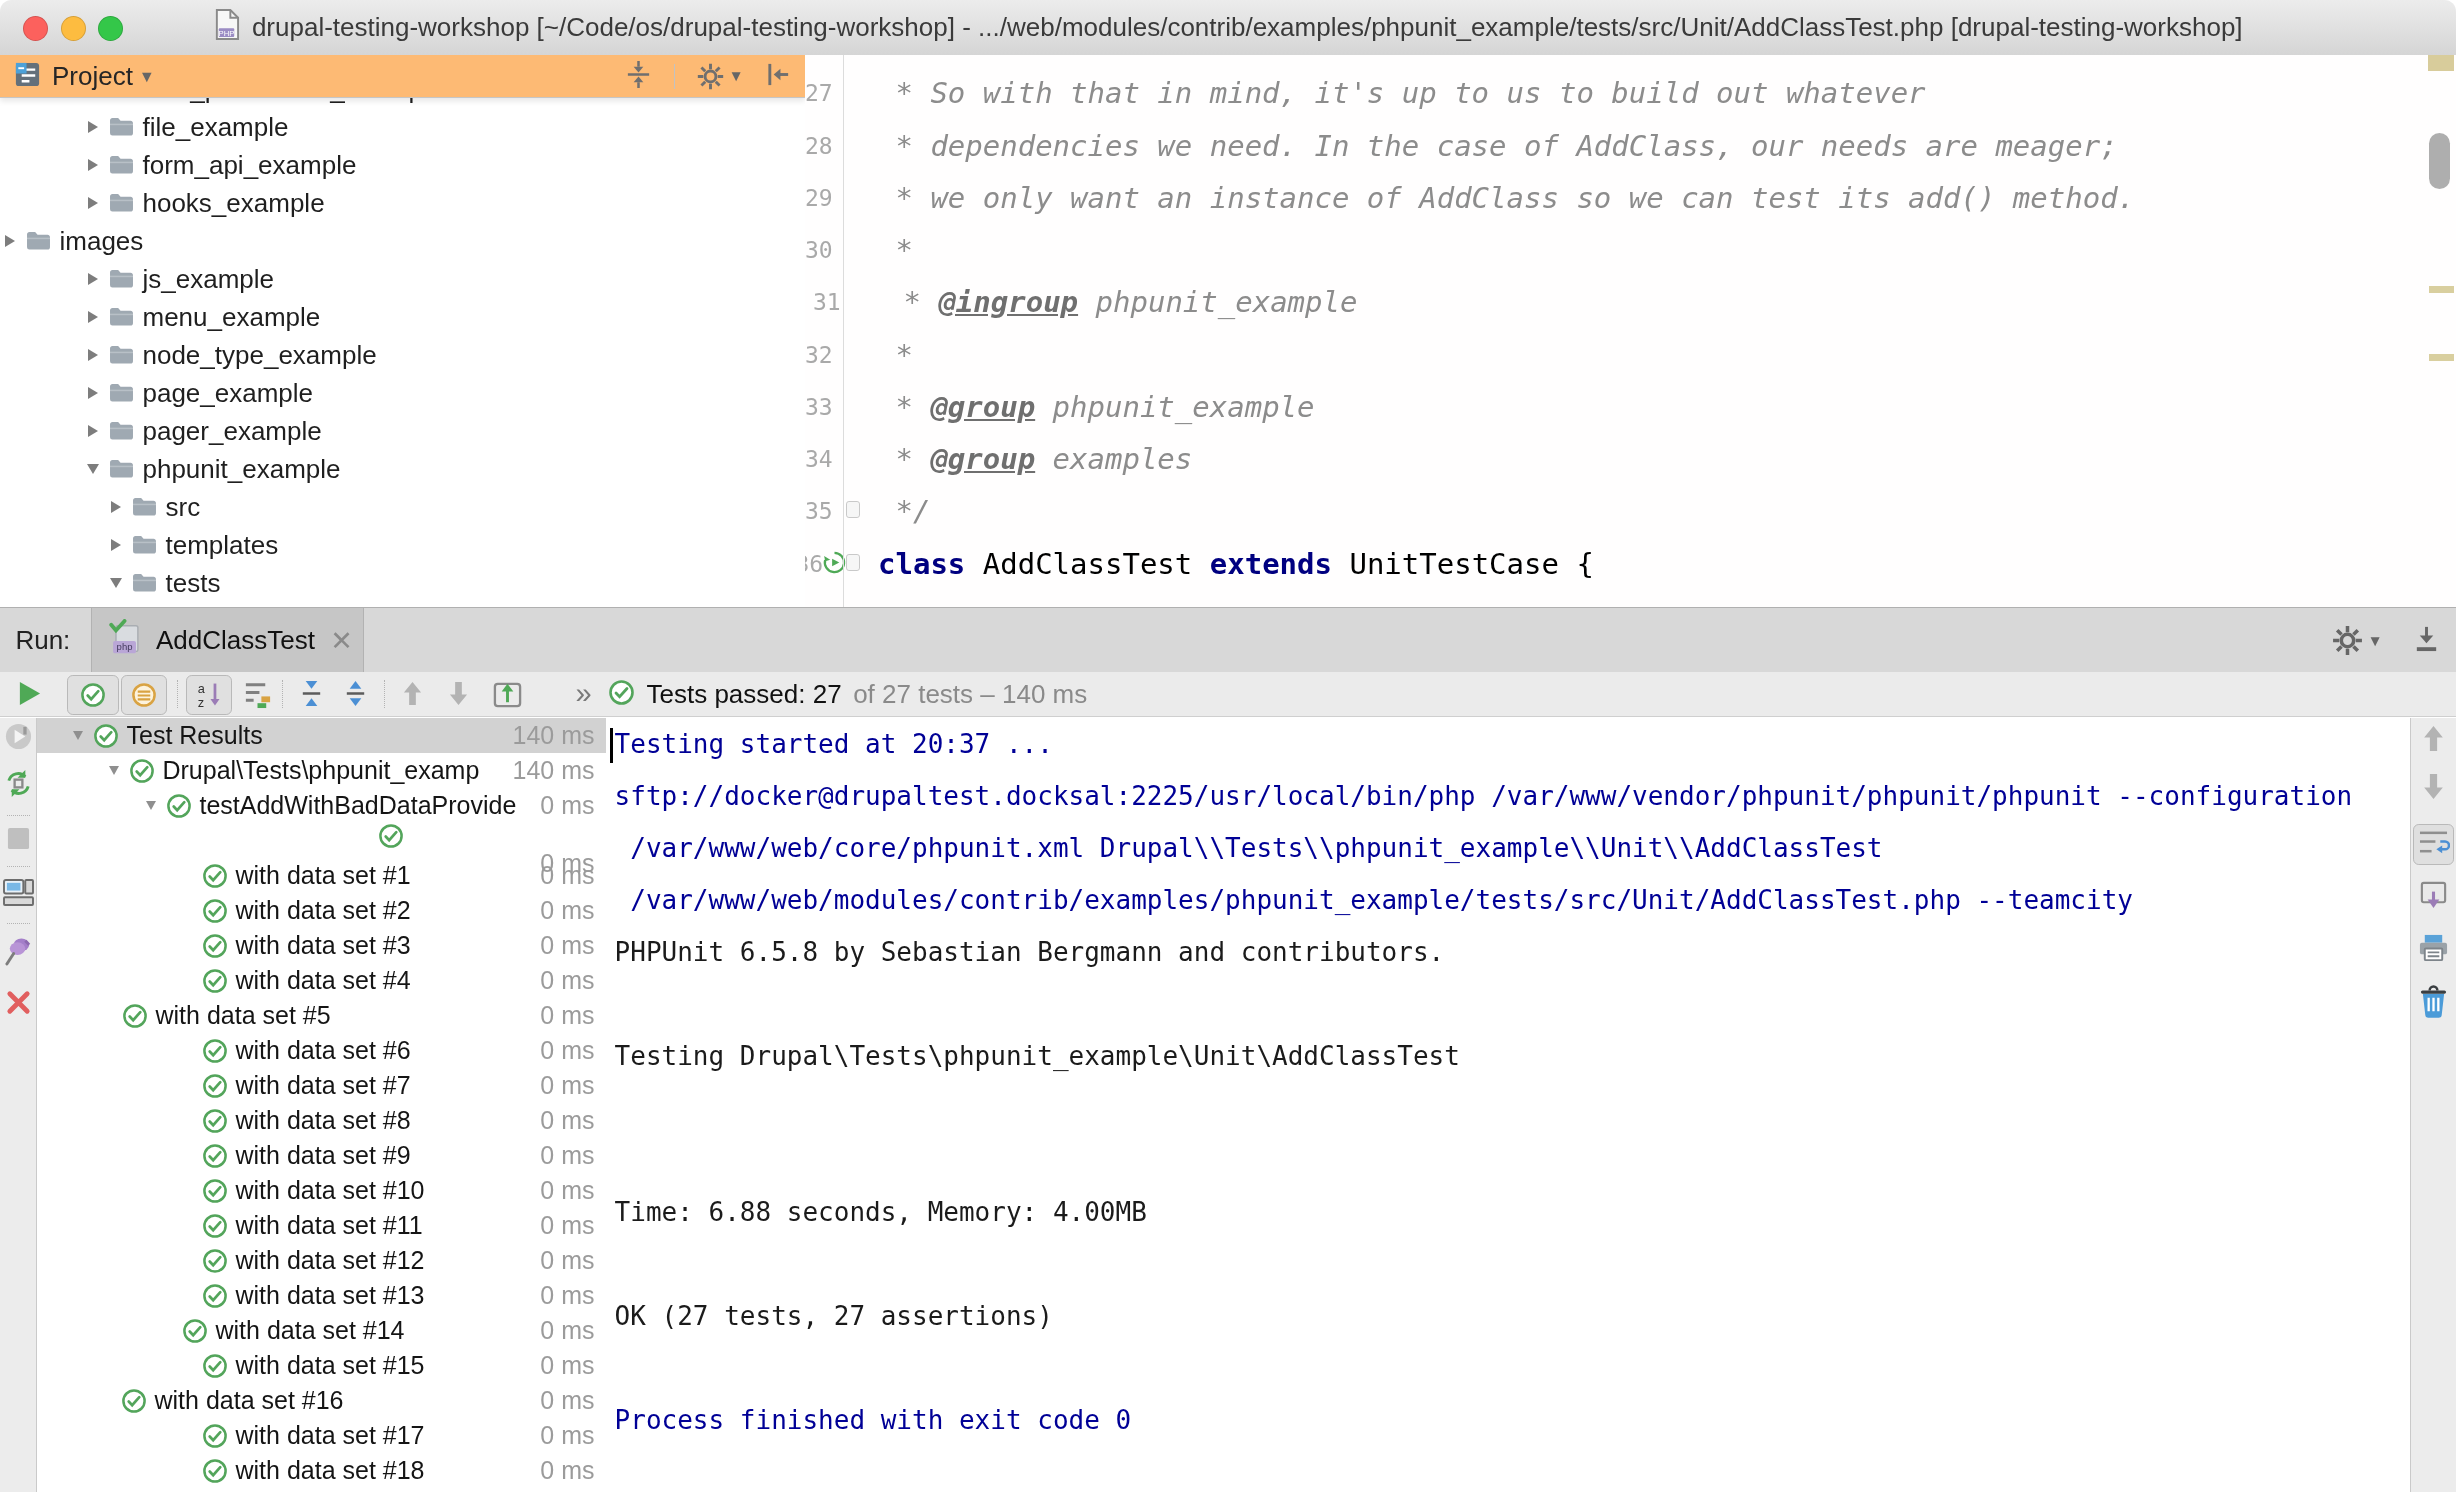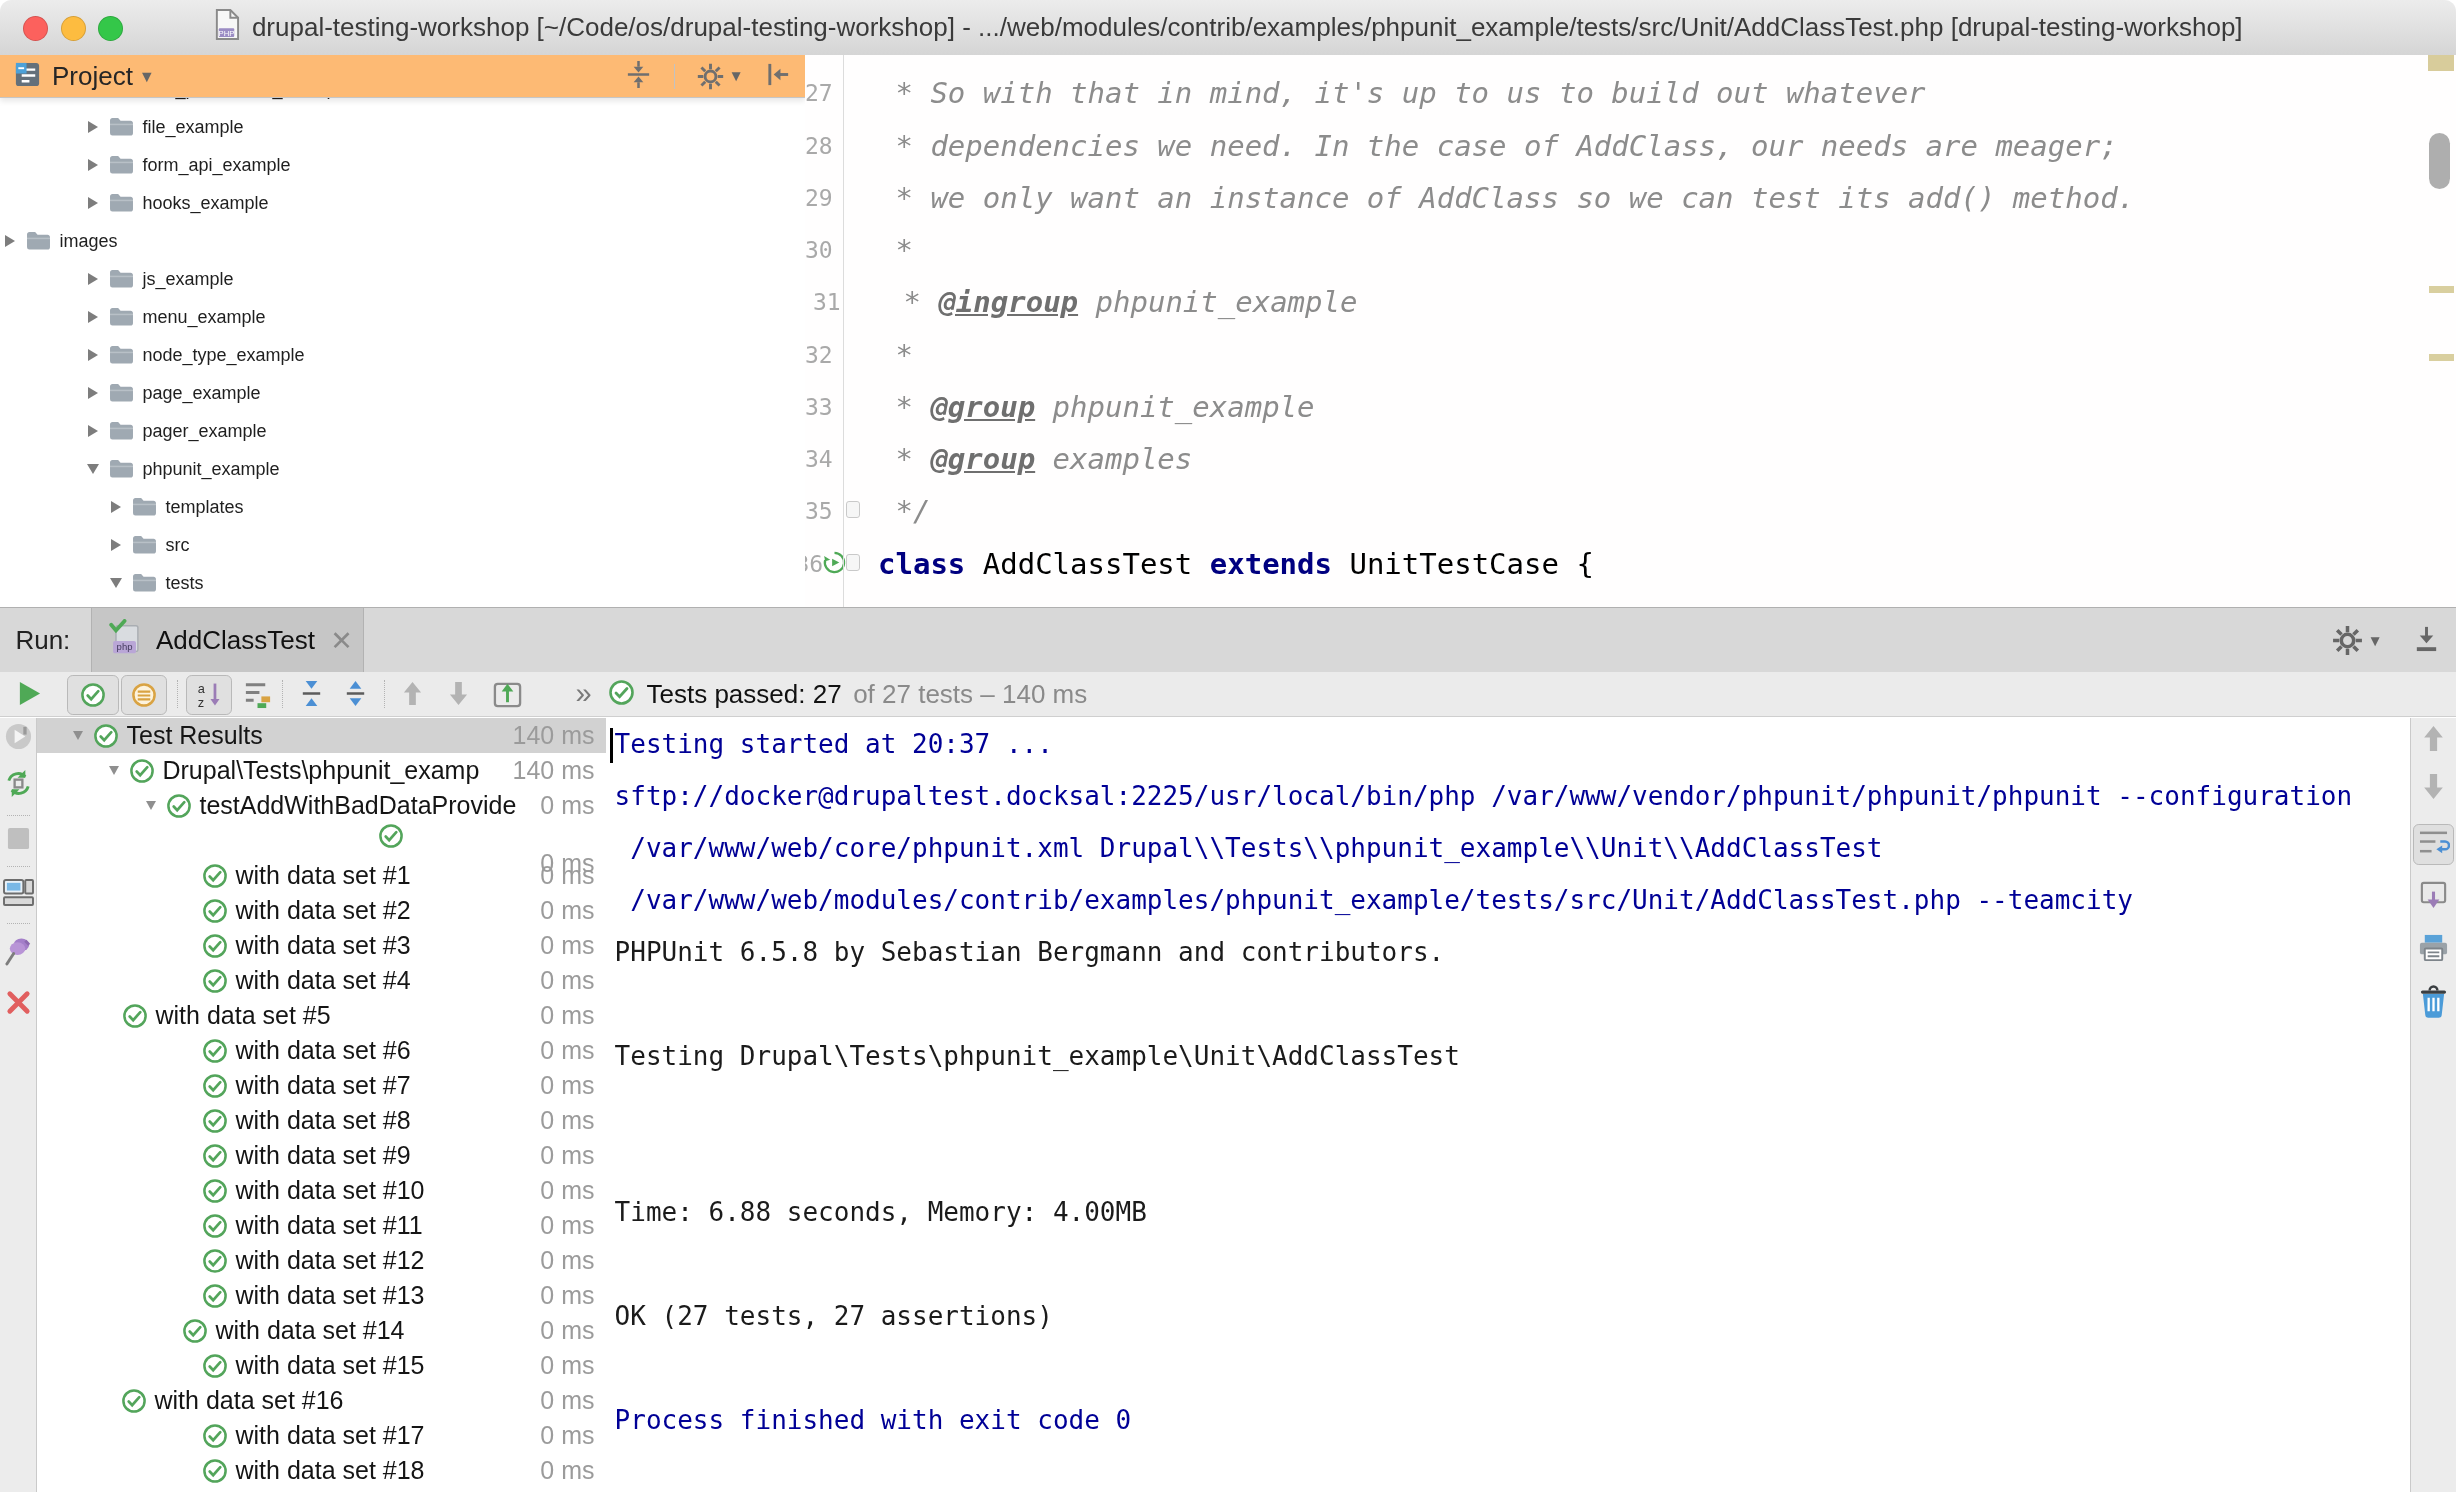--- a/index.html
+++ b/index.html
@@ -28,21 +28,21 @@
   .ph-icons{display:flex;align-items:center;gap:21px;}
   .ph-sep{width:0;height:25px;border-left:1px solid #c2c2c2;}
   .project-tree{position:absolute;left:0;top:15.4px;right:0;bottom:0;z-index:1;}
   .ptree-row{height:38px;display:flex;align-items:center;}
   .tw{width:19px;display:flex;justify-content:center;align-items:center;flex:none;}
   .tw-closed i{display:block;width:0;height:0;border-left:10.6px solid #7d7d7d;
     border-top:6.7px solid transparent;border-bottom:6.7px solid transparent;}
   .tw-open i{display:block;width:0;height:0;border-top:10.6px solid #7d7d7d;
     border-left:6.7px solid transparent;border-right:6.7px solid transparent;}
   .ficon{width:27px;margin:0 7.7px 0 5.8px;display:flex;flex:none;}
-  .plabel{font-size:18px;color:#1f1f1f;white-space:nowrap;}
+  .plabel{font-size:26px;color:#1f1f1f;white-space:nowrap;}
   
   .editor{position:absolute;left:805px;top:55px;width:1651px;height:552px;
     background:#fffefe;overflow:hidden;}
   .gutter-sep{position:absolute;left:38px;top:0;bottom:0;border-left:1px solid #dcdcdc;}
   .code-line{position:absolute;left:0;width:100%;height:53px;display:flex;align-items:center;}
   .lnum{width:25px;flex:none;text-align:right;font-family:"DejaVu Sans Mono",monospace;
     font-size:23px;color:#a9a9a9;}
   .code{margin-left:48px;font-family:"DejaVu Sans Mono",monospace;font-size:29px;white-space:pre;}
   .has-run .lnum{transform:translateX(-9.6px);}
   .has-run .code{margin-left:48px;}
@@ -261,33 +261,33 @@
       <div class="ptree-row" style="padding-left: 106px;">
         <span class="tw tw-closed">
           <i></i>
         </span>
         <span class="ficon">
           <svg width="27" height="22" viewBox="0 0 28 23">
             <path d="M2 4.5C2 3.1 3.1 2 4.5 2h6L13 5h10.5C24.9 5 26 6.1 26 7.5V18c0 1.4-1.1 2.5-2.5 2.5h-19A2.5 2.5 0 0 1 2 18z" fill="#9fa9b2"></path>
             <path d="M2 8h24v1.6H2z" fill="#c3cad0" opacity=".7"></path>
           </svg>
         </span>
+        <span class="plabel">src</span>
+      </div>
+      <div class="ptree-row" style="padding-left: 106px;">
+        <span class="tw tw-closed">
+          <i></i>
+        </span>
+        <span class="ficon">
+          <svg width="27" height="22" viewBox="0 0 28 23">
+            <path d="M2 4.5C2 3.1 3.1 2 4.5 2h6L13 5h10.5C24.9 5 26 6.1 26 7.5V18c0 1.4-1.1 2.5-2.5 2.5h-19A2.5 2.5 0 0 1 2 18z" fill="#9fa9b2"></path>
+            <path d="M2 8h24v1.6H2z" fill="#c3cad0" opacity=".7"></path>
+          </svg>
+        </span>
         <span class="plabel">templates</span>
-      </div>
-      <div class="ptree-row" style="padding-left: 106px;">
-        <span class="tw tw-closed">
-          <i></i>
-        </span>
-        <span class="ficon">
-          <svg width="27" height="22" viewBox="0 0 28 23">
-            <path d="M2 4.5C2 3.1 3.1 2 4.5 2h6L13 5h10.5C24.9 5 26 6.1 26 7.5V18c0 1.4-1.1 2.5-2.5 2.5h-19A2.5 2.5 0 0 1 2 18z" fill="#9fa9b2"></path>
-            <path d="M2 8h24v1.6H2z" fill="#c3cad0" opacity=".7"></path>
-          </svg>
-        </span>
-        <span class="plabel">src</span>
       </div>
       <div class="ptree-row" style="padding-left: 106px;">
         <span class="tw tw-open">
           <i></i>
         </span>
         <span class="ficon">
           <svg width="27" height="22" viewBox="0 0 28 23">
             <path d="M2 4.5C2 3.1 3.1 2 4.5 2h6L13 5h10.5C24.9 5 26 6.1 26 7.5V18c0 1.4-1.1 2.5-2.5 2.5h-19A2.5 2.5 0 0 1 2 18z" fill="#9fa9b2"></path>
             <path d="M2 8h24v1.6H2z" fill="#c3cad0" opacity=".7"></path>
           </svg>

